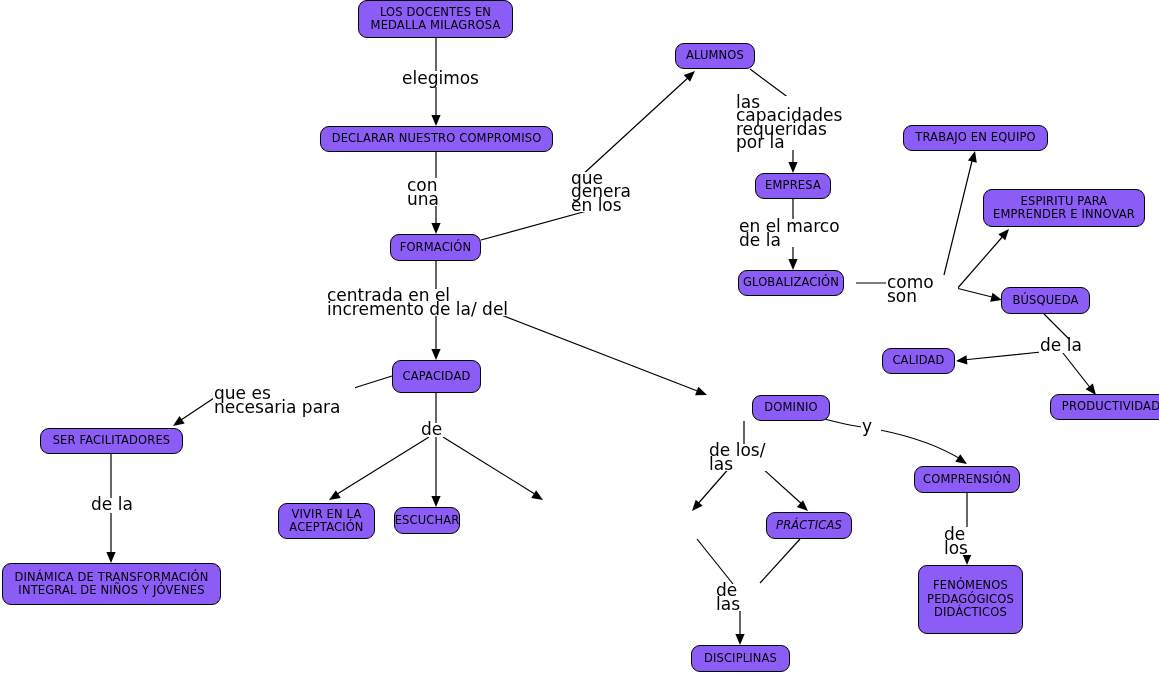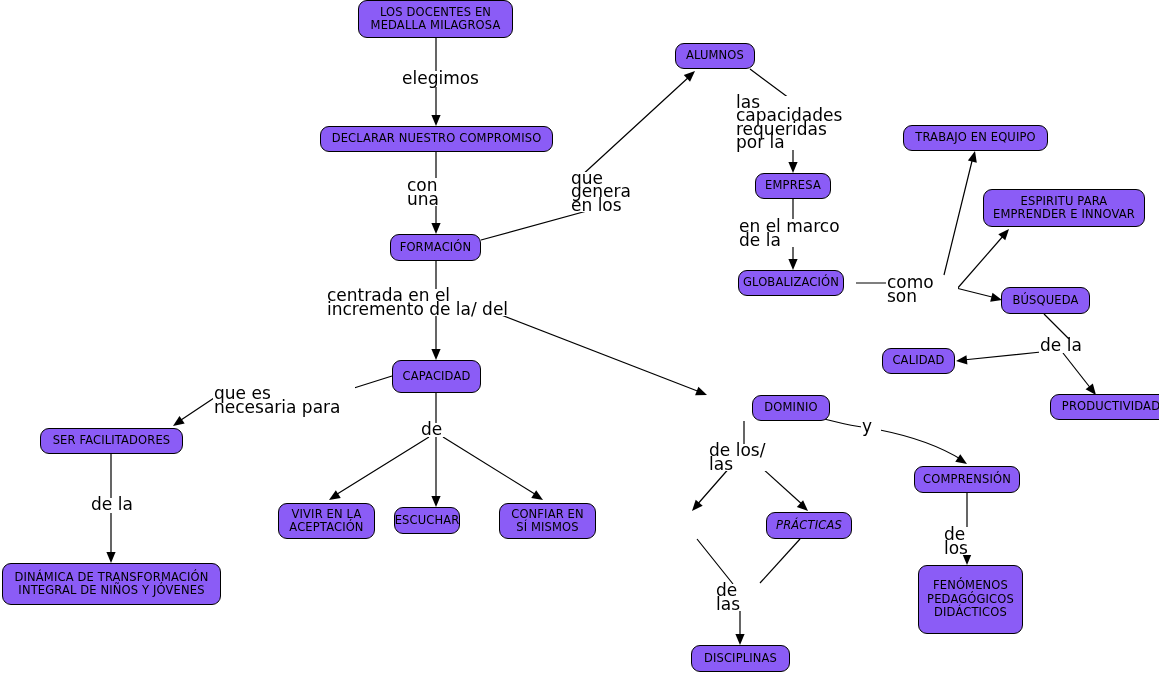--- a/index.html
+++ b/index.html
@@ -119,22 +119,20 @@
     <div class="node" style="left: 1001px; top: 287px; width: 89px; height: 27px;">BÚSQUEDA</div>
     <div class="node" style="left: 882px; top: 348px; width: 73px; height: 26px;">CALIDAD</div>
     <div class="node" style="left: 1034px; top: 394px; width: 122px; height: 26px; margin-left: 16px;">PRODUCTIVIDAD</div>
     <div class="node" style="left: 392px; top: 360px; width: 89px; height: 33px;">CAPACIDAD</div>
     <div class="node" style="left: 2px; top: 563px; width: 219px; height: 42px;">DINÁMICA DE TRANSFORMACIÓN
 INTEGRAL DE NIÑOS Y JÓVENES</div>
     <div class="node" style="left: 40px; top: 428px; width: 143px; height: 26px;">SER FACILITADORES</div>
     <div class="node" style="left: 278px; top: 503px; width: 97px; height: 36px;">VIVIR EN LA
 ACEPTACIÓN</div>
     <div class="node" style="left: 394px; top: 507px; width: 66px; height: 27px;">ESCUCHAR</div>
-    <div class="node" style="left: 499px; top: 503px; width: 97px; height: 36px;">CONFIAR EN
-SÍ MISMOS</div>
     <div class="node" style="left: 712px; top: 395px; width: 78px; height: 26px; margin-left: 40px;">DOMINIO</div>
     <div class="node" style="left: 766px; top: 512px; width: 86px; height: 27px; font-style: italic;">PRÁCTICAS</div>
     <div class="node" style="left: 691px; top: 645px; width: 99px; height: 27px;">DISCIPLINAS</div>
     <div class="node" style="left: 914px; top: 466px; width: 106px; height: 27px;">COMPRENSIÓN</div>
     <div class="node" style="left: 918px; top: 565px; width: 105px; height: 69px;">FENÓMENOS
 PEDAGÓGICOS
 DIDÁCTICOS</div>
     <div class="link-label" style="width: 70px; left: 401px; top: 72.25px;">elegimos</div>
     <div class="link-label" style="width: 60px; left: 406px; top: 179.25px;">con una</div>
     <div class="link-label" style="width: 82px; left: 570px; top: 171.5px;">que genera

